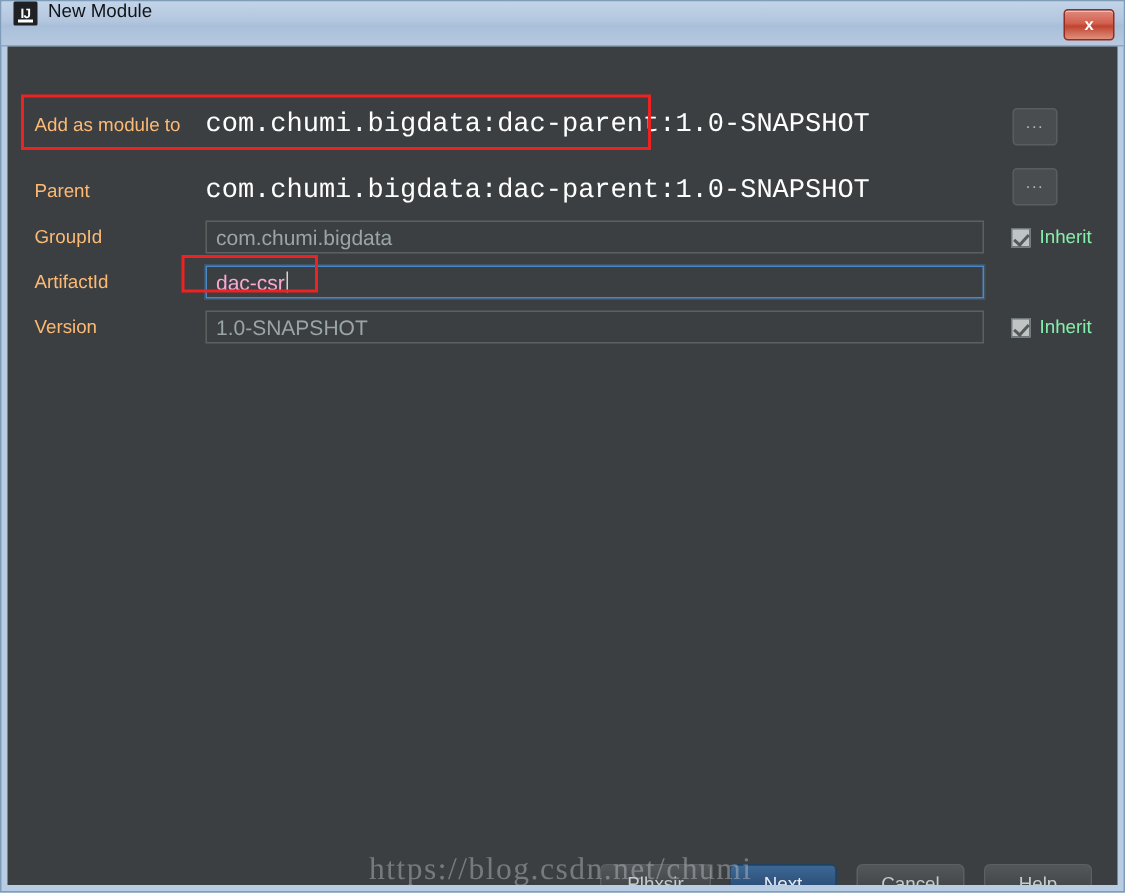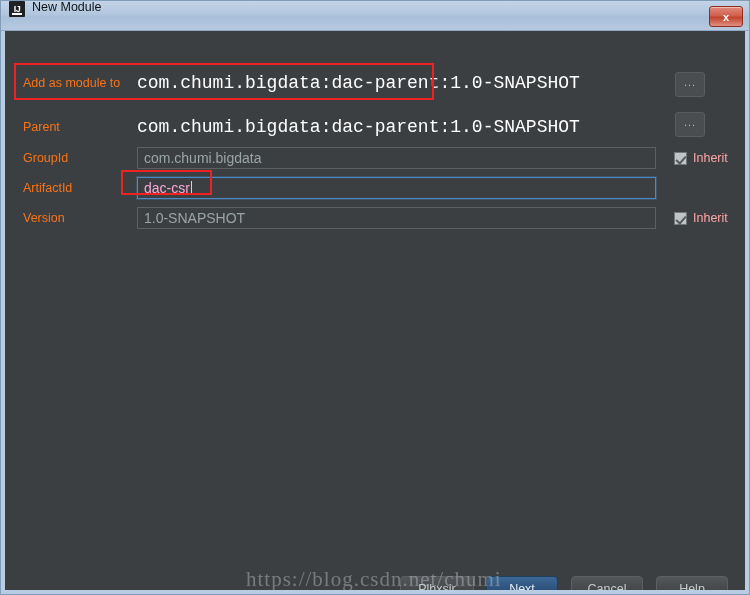--- a/index.html
+++ b/index.html
@@ -108,21 +108,21 @@
     left: 0;
     width: 100%;
     height: 24px;
     display: flex;
     align-items: center;
   }
   .row-label {
     position: absolute;
     left: 18px;
     font-size: 12.5px;
-    color: #f97316;
+    color: #fdba74;
     font-family: "Liberation Sans", sans-serif;
     white-space: nowrap;
   }
   .row-value {
     position: absolute;
     left: 132px;
     font-size: 18px;
     color: #ffffff;
     font-family: Liberation Mono, monospace;
     white-space: nowrap;
@@ -204,21 +204,21 @@
     top: 1px;
     width: 4px;
     height: 8px;
     border: solid #55595a;
     border-width: 0 2px 2px 0;
     transform: rotate(42deg);
   }
   .inherit-label {
     margin-left: 6px;
     font-size: 12.5px;
-    color: #fca5a5;
+    color: #86efac;
     font-family: "Liberation Sans", sans-serif;
     white-space: nowrap;
   }
 
   
   .annotation-box {
     position: absolute;
     border: 2px solid #ee2222;
     box-sizing: border-box;
     pointer-events: none;

